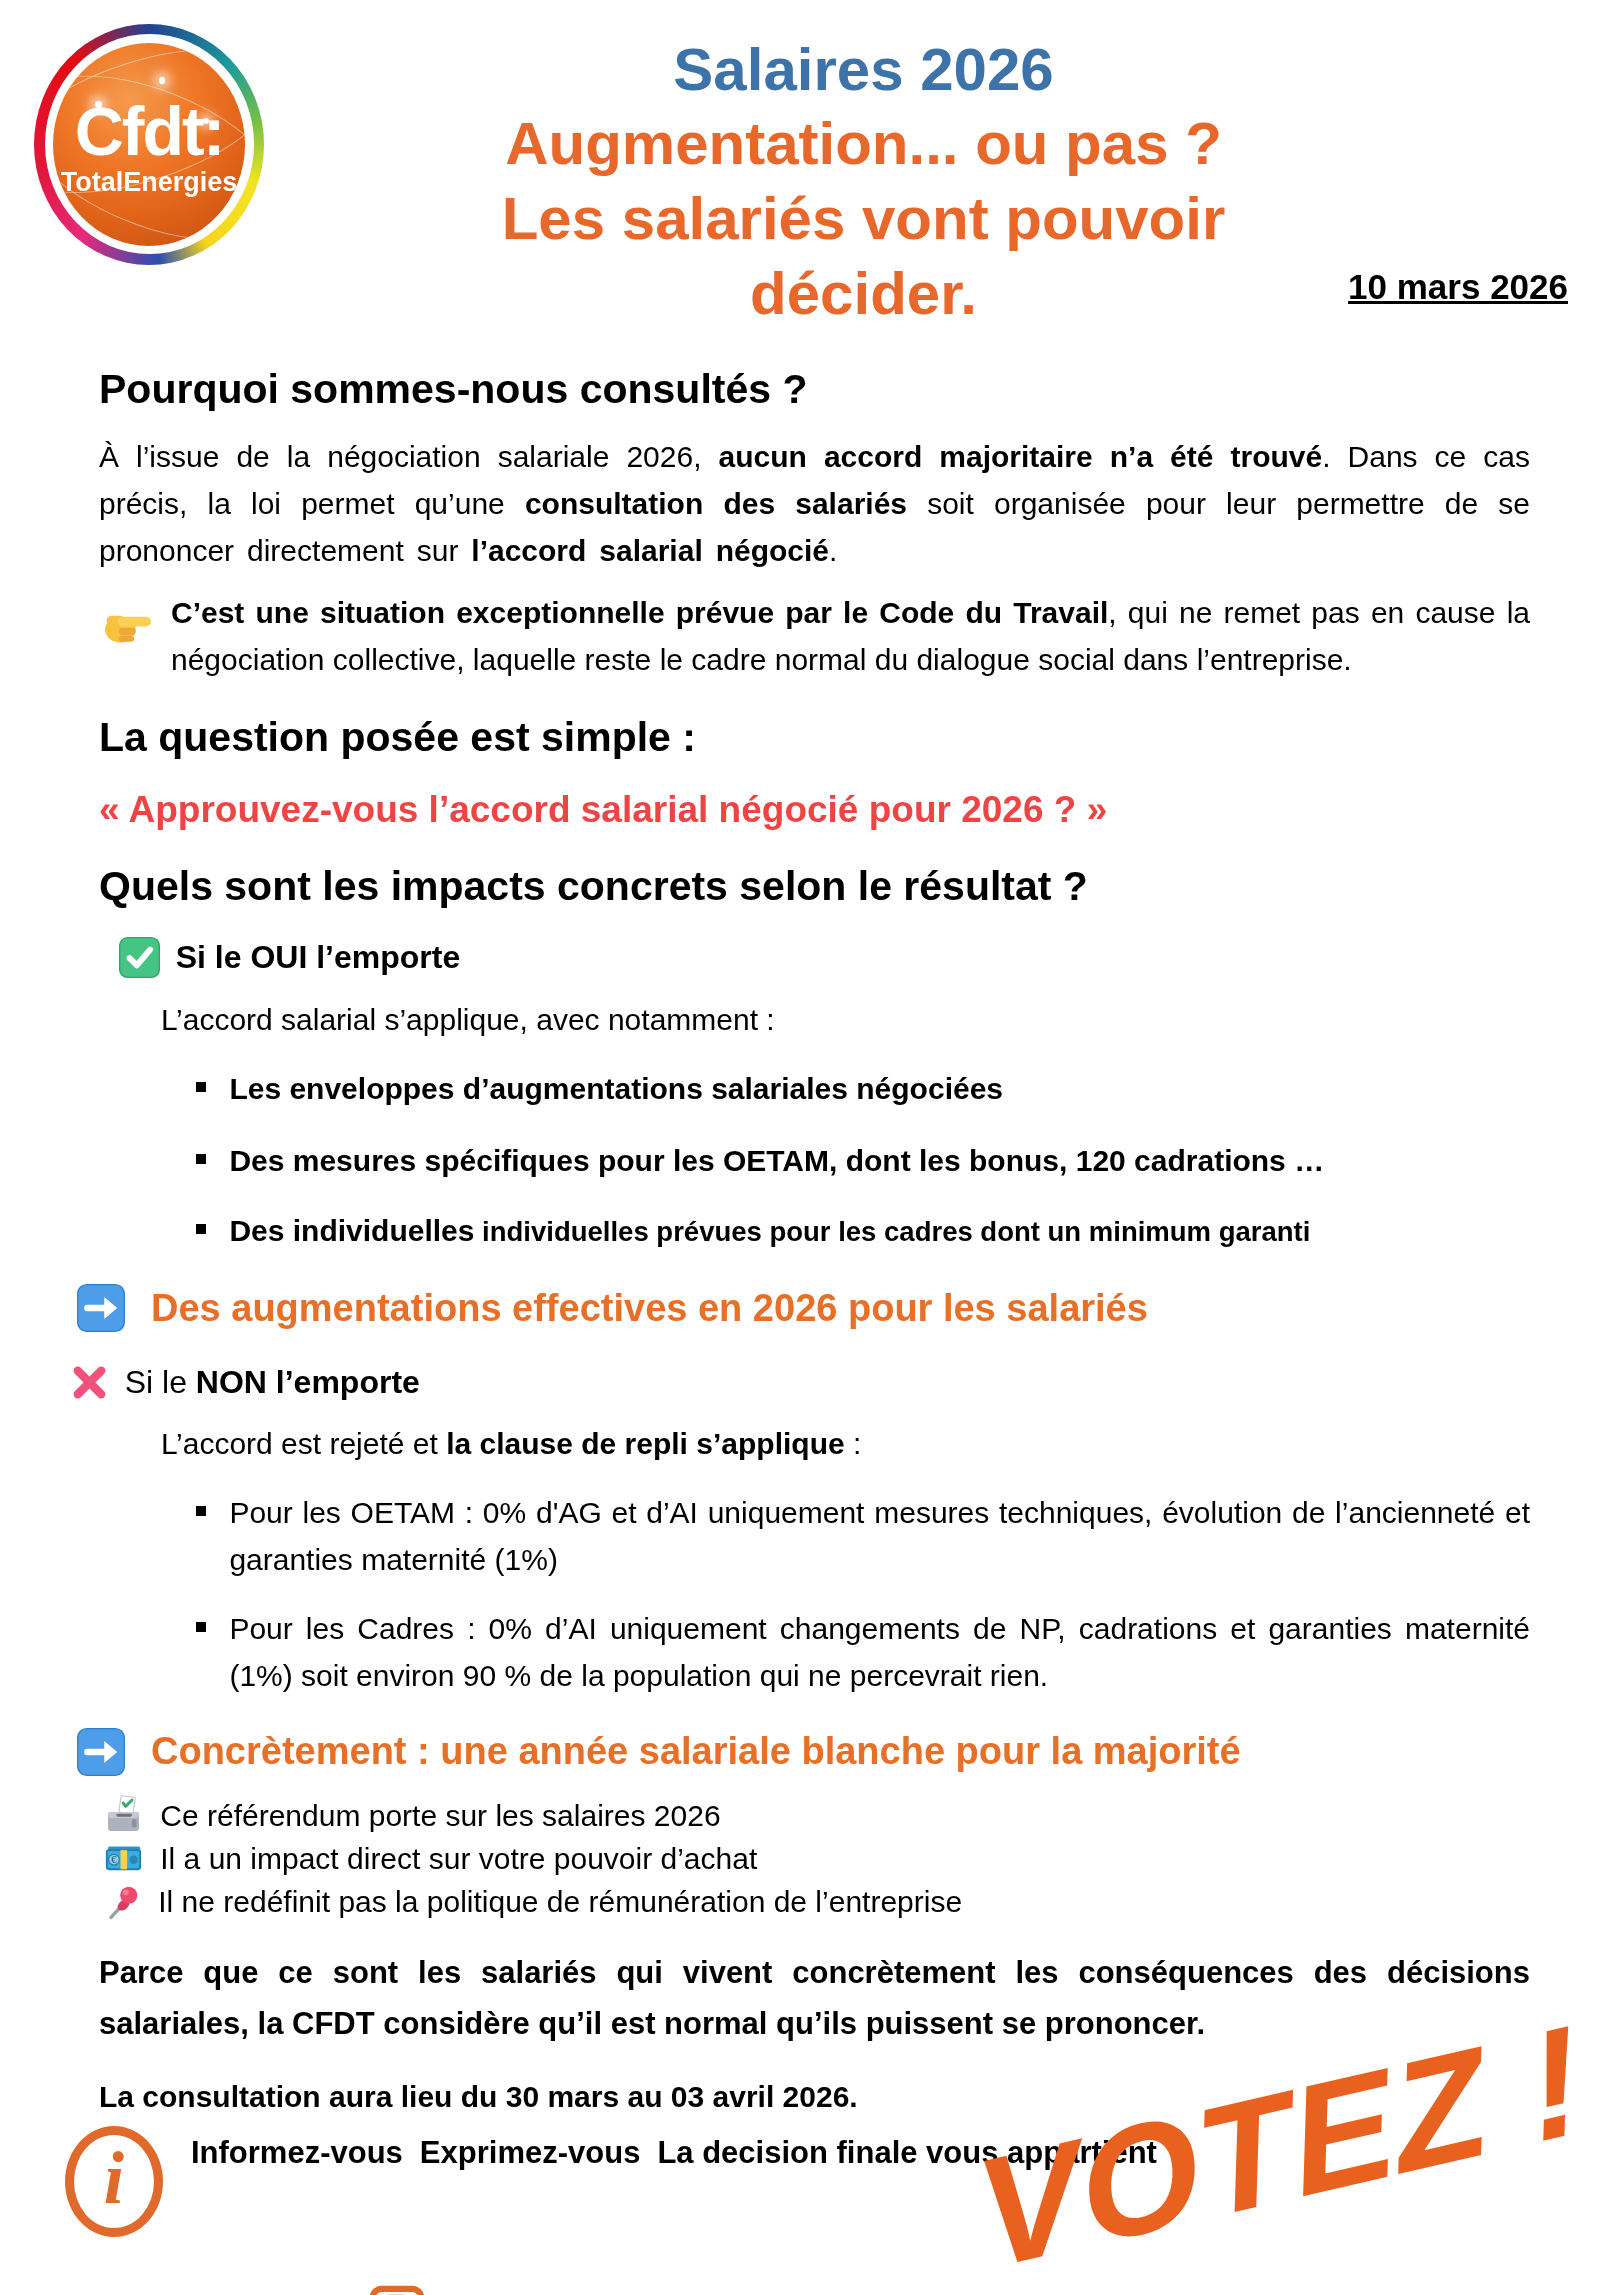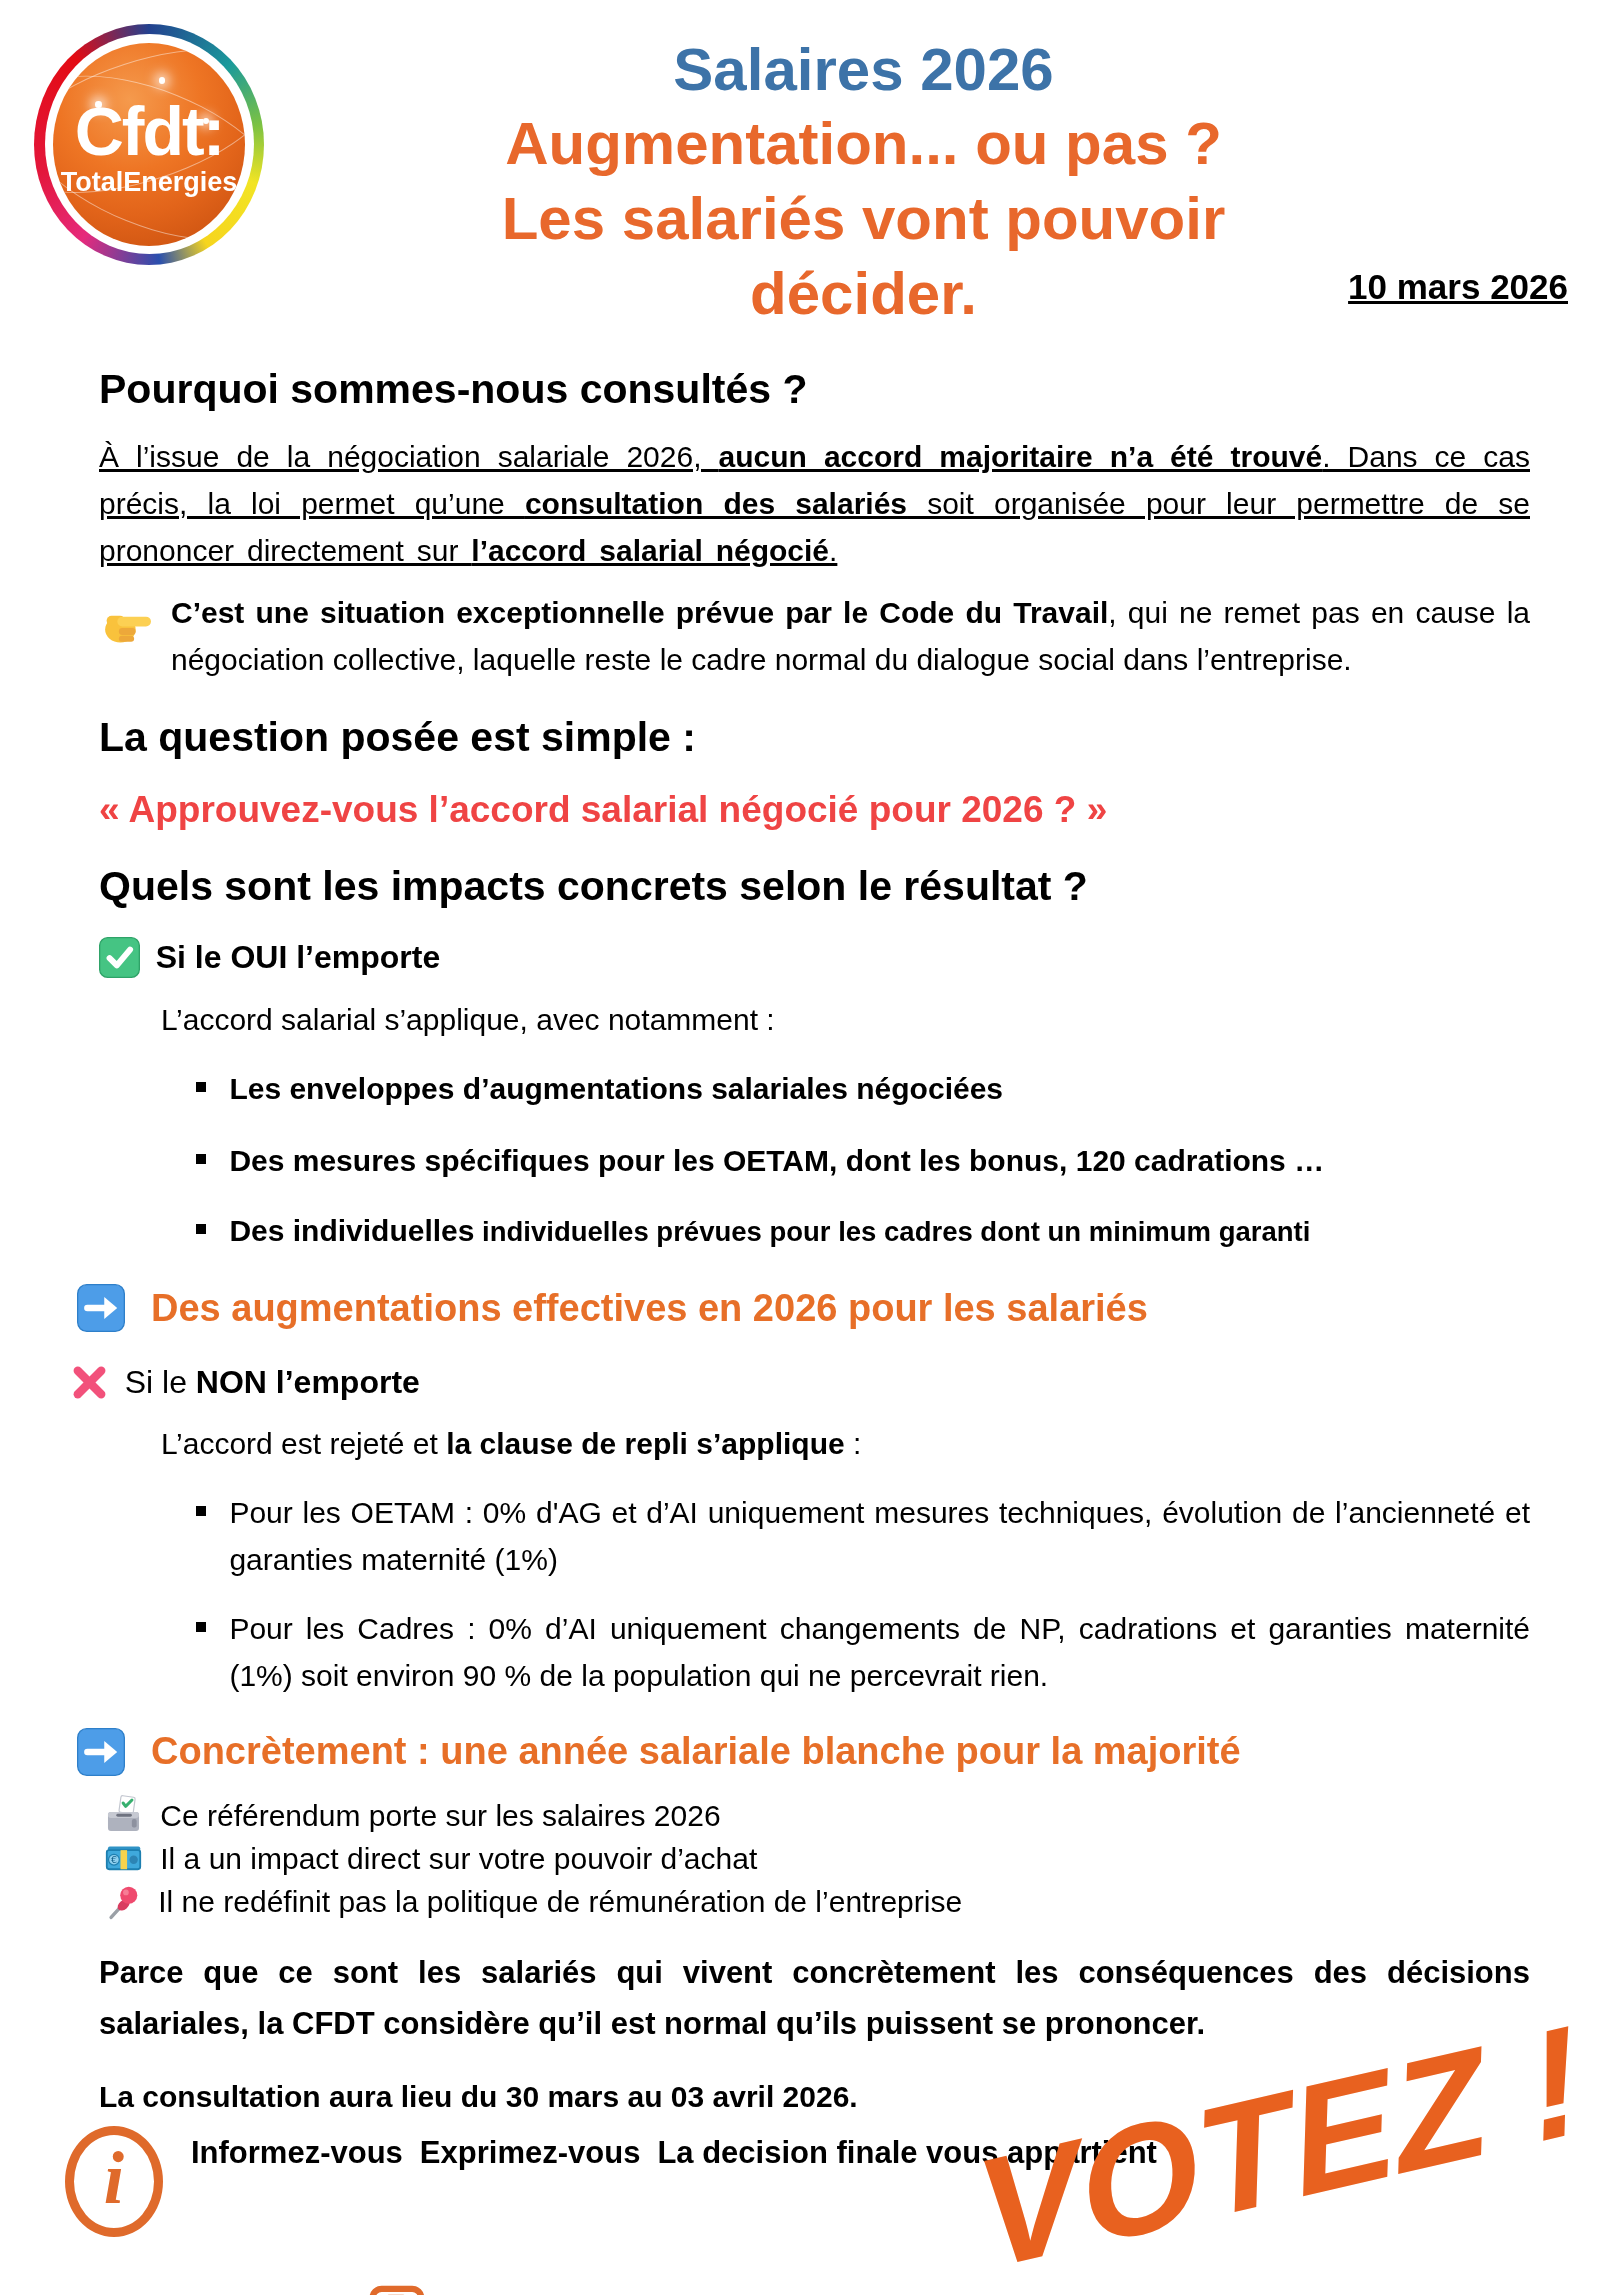--- a/index.html
+++ b/index.html
@@ -27,27 +27,27 @@
   .titles{position:absolute;left:353px;top:34px;width:1021px;text-align:center;}
   .t-blue{font-size:60px;font-weight:bold;color:#3D73A8;line-height:72px;}
   .t-orange{font-size:60px;font-weight:bold;color:#E8682C;line-height:75px;}
   .date{position:absolute;right:54px;top:267px;font-size:35px;font-weight:bold;text-decoration:underline;}
 
   
   .main{padding:0 92px 0 99px;}
   h2{font-size:41px;font-weight:bold;margin:0;line-height:1.05;}
   .mt{margin-top:27.5px;}
   .body-p{font-size:30px;line-height:47px;text-align:justify;margin:22px 0 0 0;}
-  .wide{word-spacing:4.6px;text-decoration:underline;}
+  .wide{word-spacing:4.6px;}
   b,.bold{font-weight:bold;}
   .note-row{display:flex;gap:17px;margin-top:15.7px;}
   .note-ico{flex:0 0 55px;padding-top:6.5px;}
   .note-text{flex:1;font-size:30px;line-height:47px;text-align:justify;}
   .quote{font-size:37px;font-weight:bold;color:#ef4444;margin-top:30px;}
-  .choice-row{display:flex;align-items:center;gap:15.7px;margin-top:29px;}
+  .choice-row{display:flex;align-items:center;gap:15.7px;margin-top:29px;margin-left:20px;}
   .choice-label{font-size:32px;font-weight:bold;}
   .choice-label .pre{font-weight:normal;}
   .sub-intro{font-size:30px;margin:25px 0 0 62px;}
   .b-row{display:flex;gap:23.6px;margin:27.5px 0 0 97px;font-size:30px;line-height:47px;text-align:center;}
   .b-row .sq{flex:none;width:9.8px;height:9.8px;background:#000;margin-top:17px;}
   .b-small{font-size:27.5px;}
   .b-just{text-align:justify;}
   .result-row{display:flex;align-items:center;gap:26px;margin:29px 0 0 -22px;}
   .result-text{font-size:38px;font-weight:bold;color:#E76F28;}
   .p-row{display:flex;align-items:center;gap:15.7px;margin-left:2.6px;height:43px;font-size:30px;}

